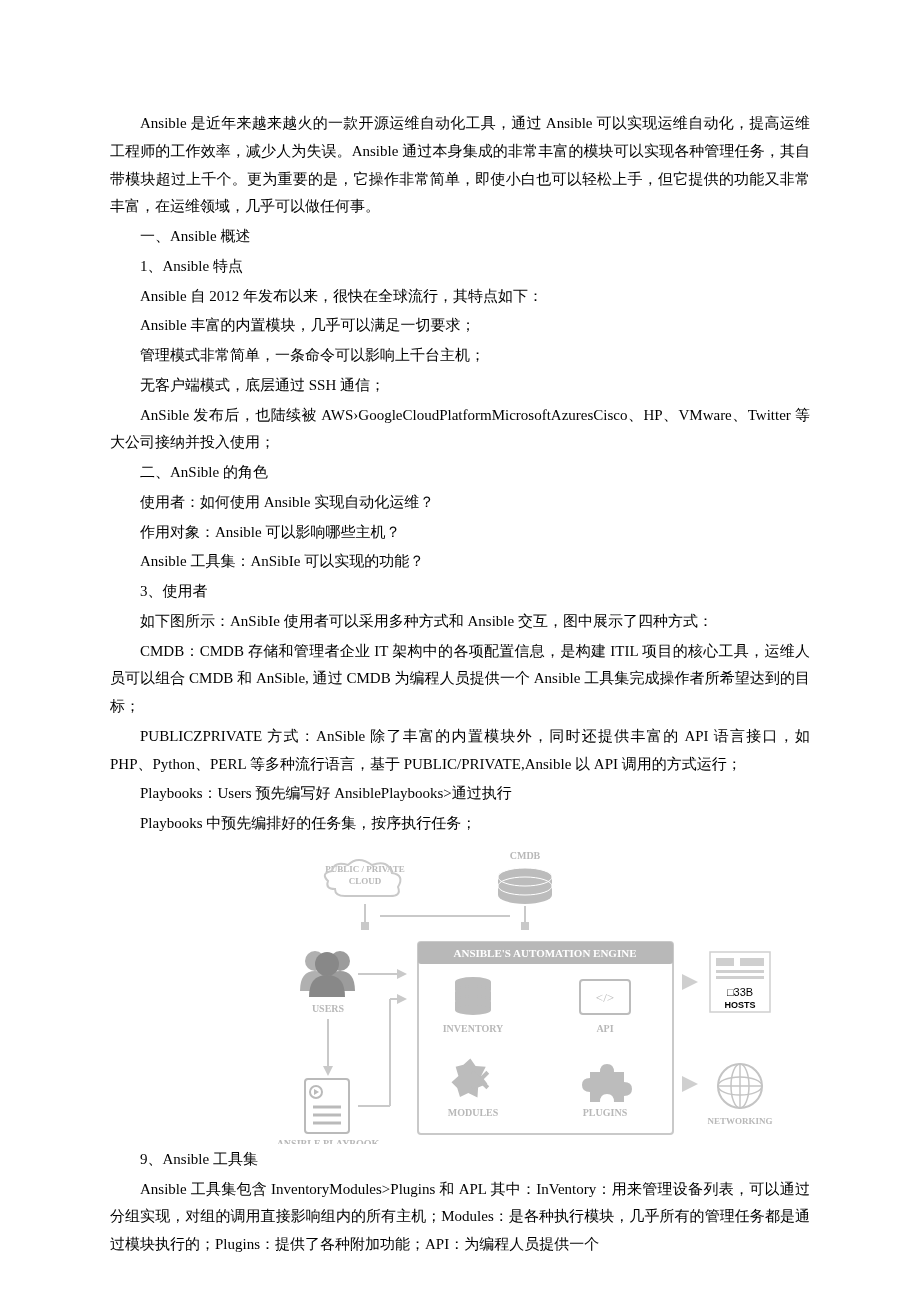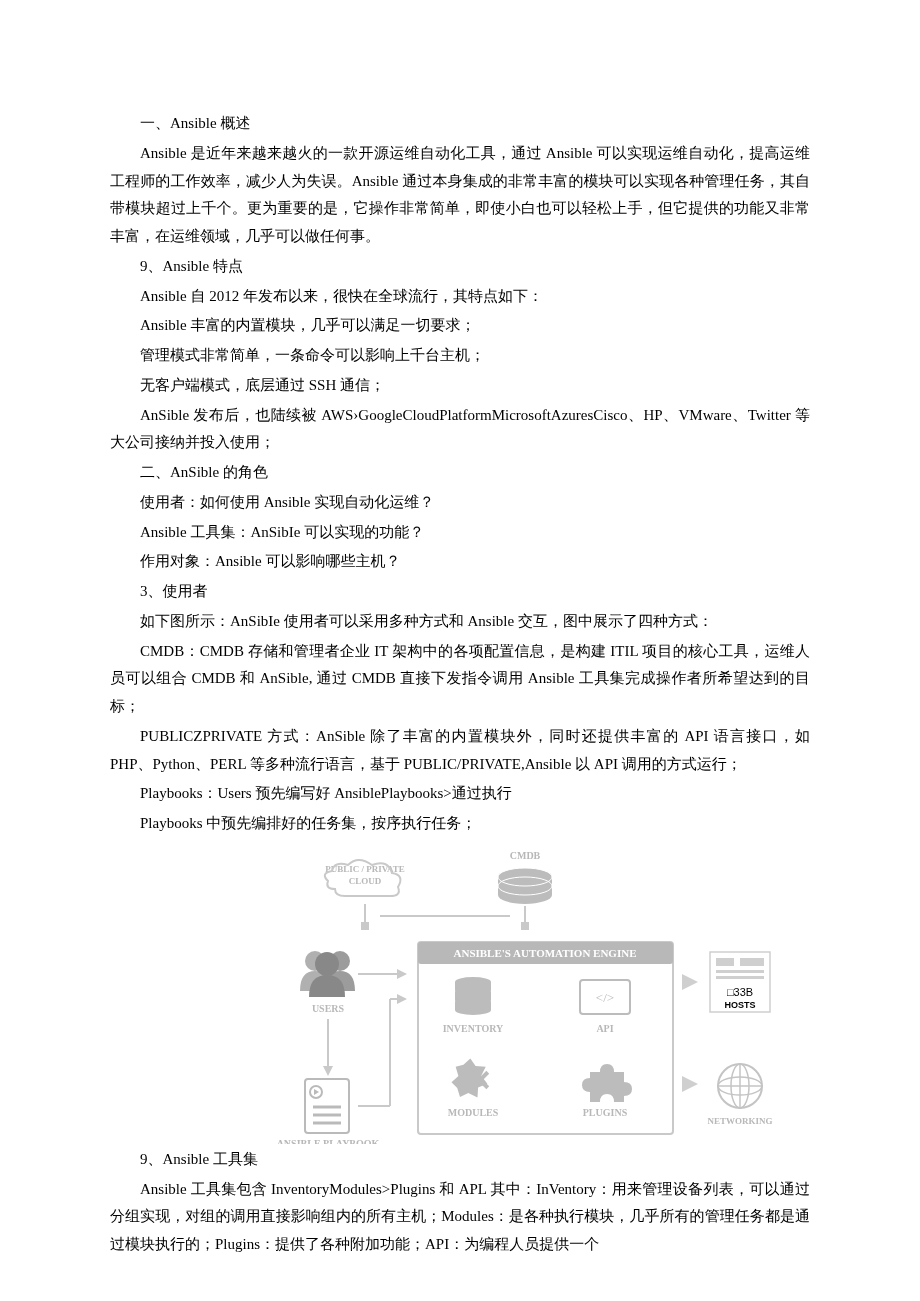--- a/index.html
+++ b/index.html
@@ -26,35 +26,35 @@
     margin: 6px 0 2px 140px;
     width: 560px;
     position: relative;
   }
   .diagram svg { display: block; }
 </style>
 </head>
 <body>
 
 <div class="page">
+  <p class="para indent">Ansible 是近年来越来越火的一款开源运维自动化工具，通过 Ansible 可以实现运维自动化，提高运维工程师的工作效率，减少人为失误。Ansible 通过本身集成的非常丰富的模块可以实现各种管理任务，其自带模块超过上千个。更为重要的是，它操作非常简单，即使小白也可以轻松上手，但它提供的功能又非常丰富，在运维领域，几乎可以做任何事。</p>
   <p class="para indent">一、Ansible 概述</p>
-  <p class="para indent">Ansible 是近年来越来越火的一款开源运维自动化工具，通过 Ansible 可以实现运维自动化，提高运维工程师的工作效率，减少人为失误。Ansible 通过本身集成的非常丰富的模块可以实现各种管理任务，其自带模块超过上千个。更为重要的是，它操作非常简单，即使小白也可以轻松上手，但它提供的功能又非常丰富，在运维领域，几乎可以做任何事。</p>
-  <p class="para indent">9、Ansible 特点</p>
+  <p class="para indent">1、Ansible 特点</p>
   <p class="para indent">Ansible 自 2012 年发布以来，很快在全球流行，其特点如下：</p>
   <p class="para indent">Ansible 丰富的内置模块，几乎可以满足一切要求；</p>
   <p class="para indent">管理模式非常简单，一条命令可以影响上千台主机；</p>
   <p class="para indent">无客户端模式，底层通过 SSH 通信；</p>
   <p class="para indent">AnSible 发布后，也陆续被 AWS›GoogleCloudPlatformMicrosoftAzuresCisco、HP、VMware、Twitter 等大公司接纳并投入使用；</p>
   <p class="para indent">二、AnSible 的角色</p>
   <p class="para indent">使用者：如何使用 Ansible 实现自动化运维？</p>
+  <p class="para indent">作用对象：Ansible 可以影响哪些主机？</p>
   <p class="para indent">Ansible 工具集：AnSibIe 可以实现的功能？</p>
-  <p class="para indent">作用对象：Ansible 可以影响哪些主机？</p>
   <p class="para indent">3、使用者</p>
   <p class="para indent">如下图所示：AnSibIe 使用者可以采用多种方式和 Ansible 交互，图中展示了四种方式：</p>
-  <p class="para indent">CMDB：CMDB 存储和管理者企业 IT 架构中的各项配置信息，是构建 ITIL 项目的核心工具，运维人员可以组合 CMDB 和 AnSible, 通过 CMDB 直接下发指令调用 Ansible 工具集完成操作者所希望达到的目标；</p>
+  <p class="para indent">CMDB：CMDB 存储和管理者企业 IT 架构中的各项配置信息，是构建 ITIL 项目的核心工具，运维人员可以组合 CMDB 和 AnSible, 通过 CMDB 为编程人员提供一个 Ansible 工具集完成操作者所希望达到的目标；</p>
   <p class="para indent">PUBLICZPRIVATE 方式：AnSible 除了丰富的内置模块外，同时还提供丰富的 API 语言接口，如 PHP、Python、PERL 等多种流行语言，基于 PUBLIC/PRIVATE,Ansible 以 API 调用的方式运行；</p>
   <p class="para indent">Playbooks：Users 预先编写好 AnsiblePlaybooks&gt;通过执行</p>
   <p class="para indent">Playbooks 中预先编排好的任务集，按序执行任务；</p>
 
   <div class="diagram">
     <svg width="560" height="300" viewBox="0 0 560 300">
 
       <text x="275" y="15" text-anchor="middle" font-size="10" font-weight="bold" fill="#b8b8b8">CMDB</text>
       <ellipse cx="275" cy="33" rx="27" ry="9" fill="#bcbcbc"></ellipse>
       <rect x="248" y="33" width="54" height="18" fill="#bcbcbc"></rect>

